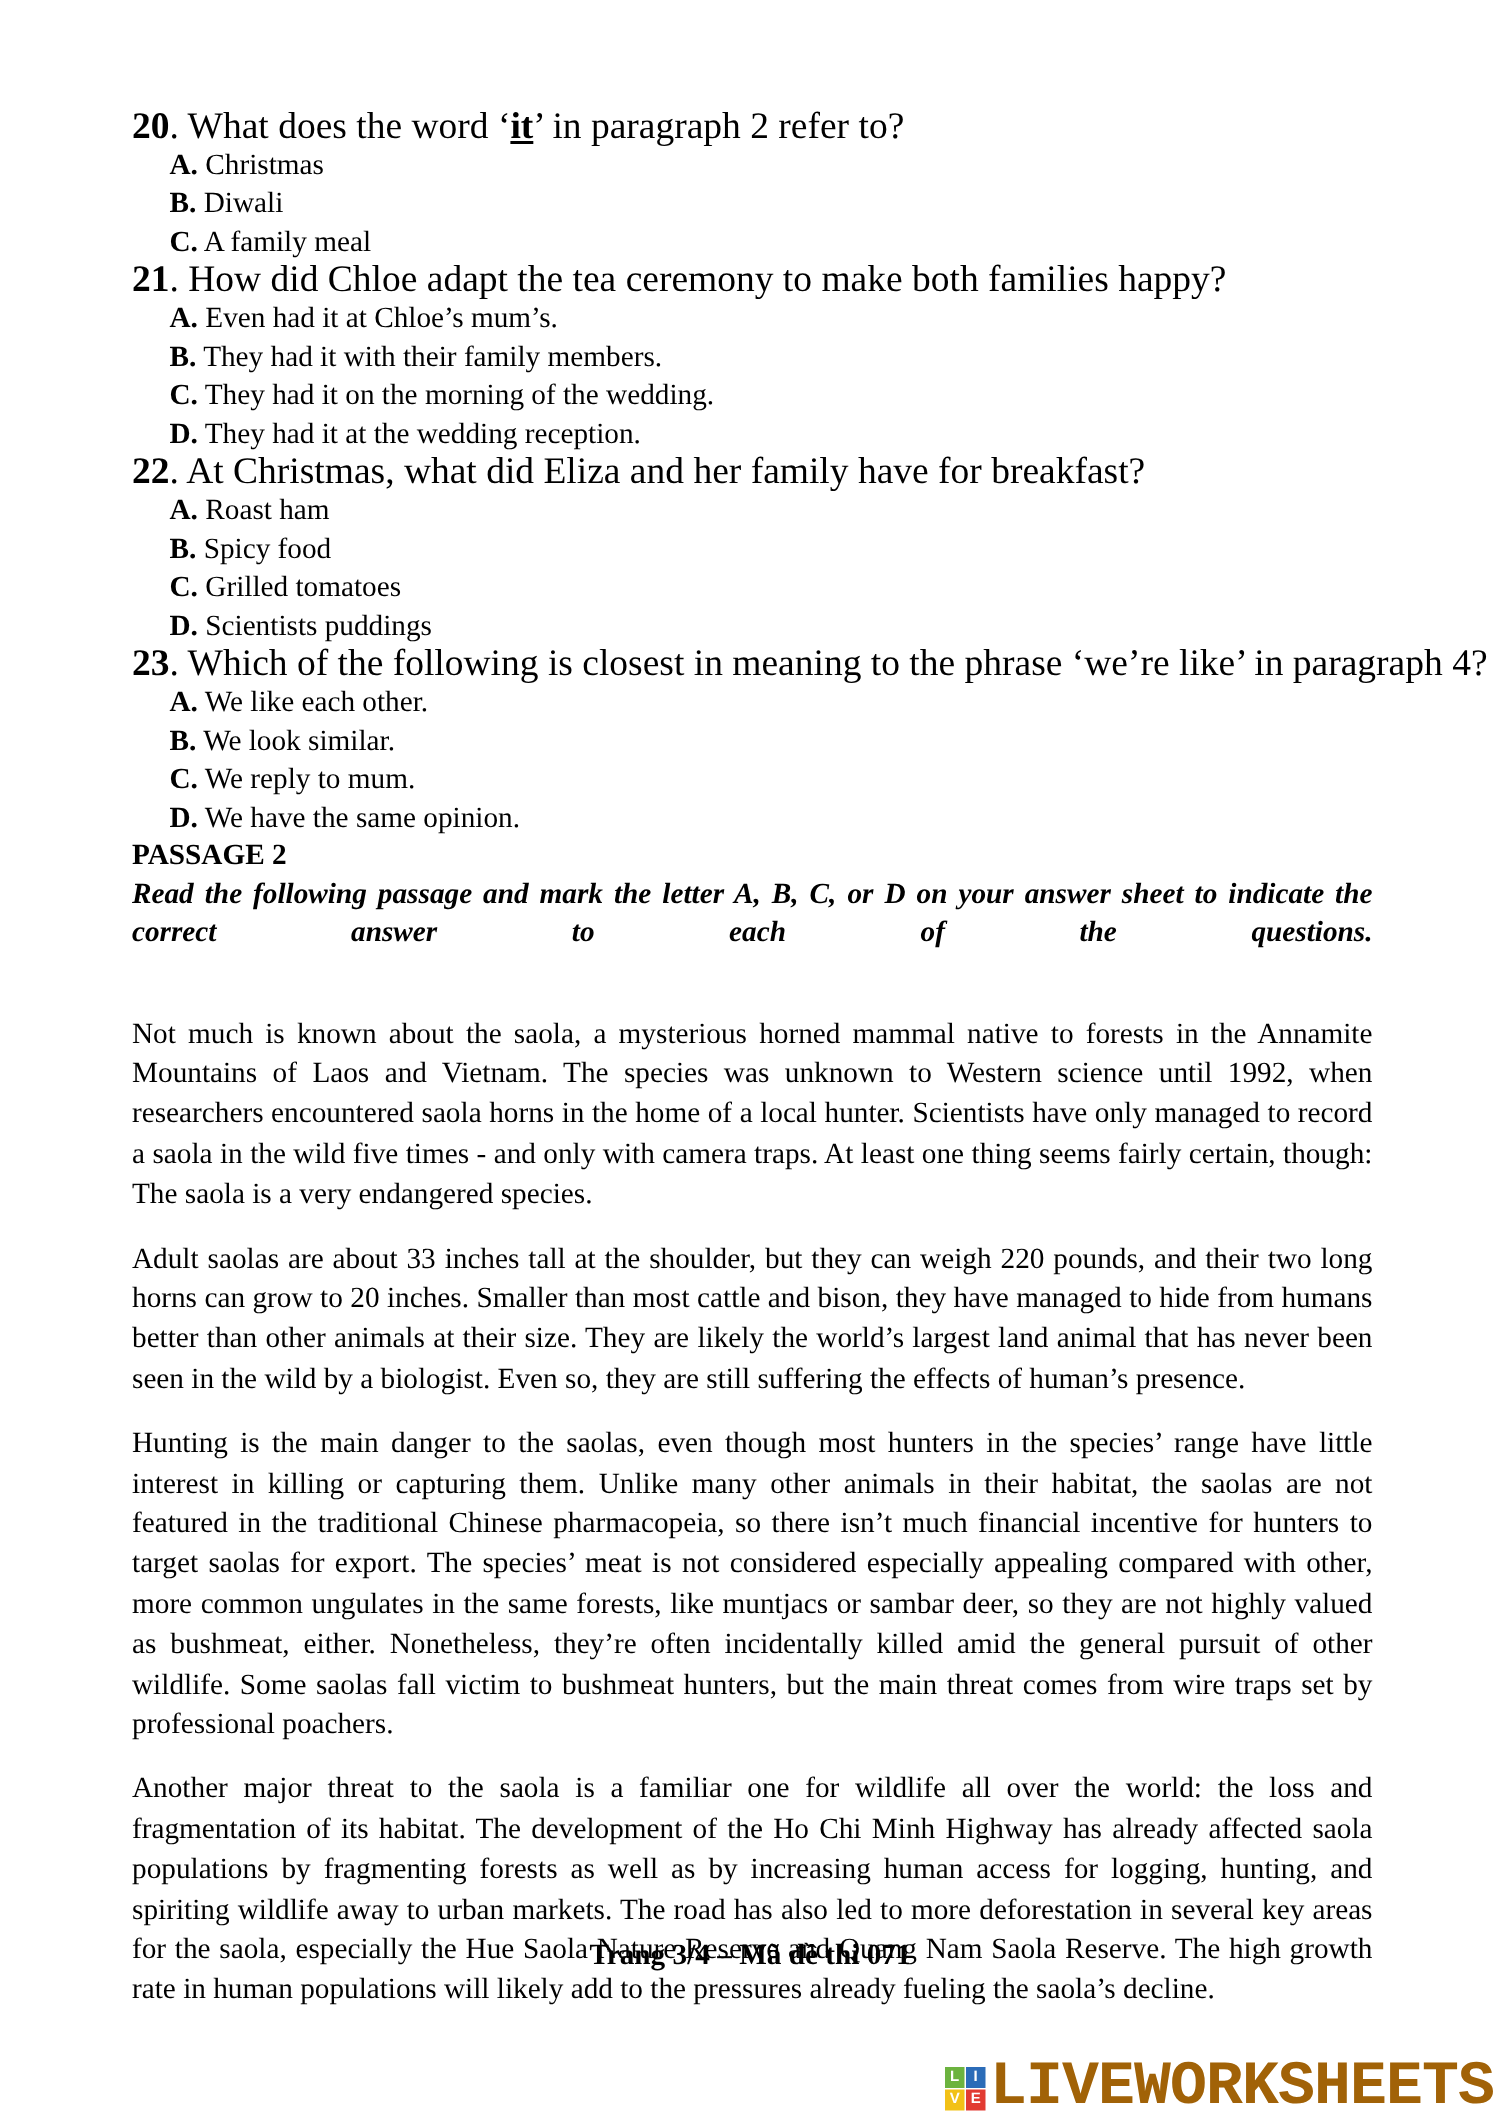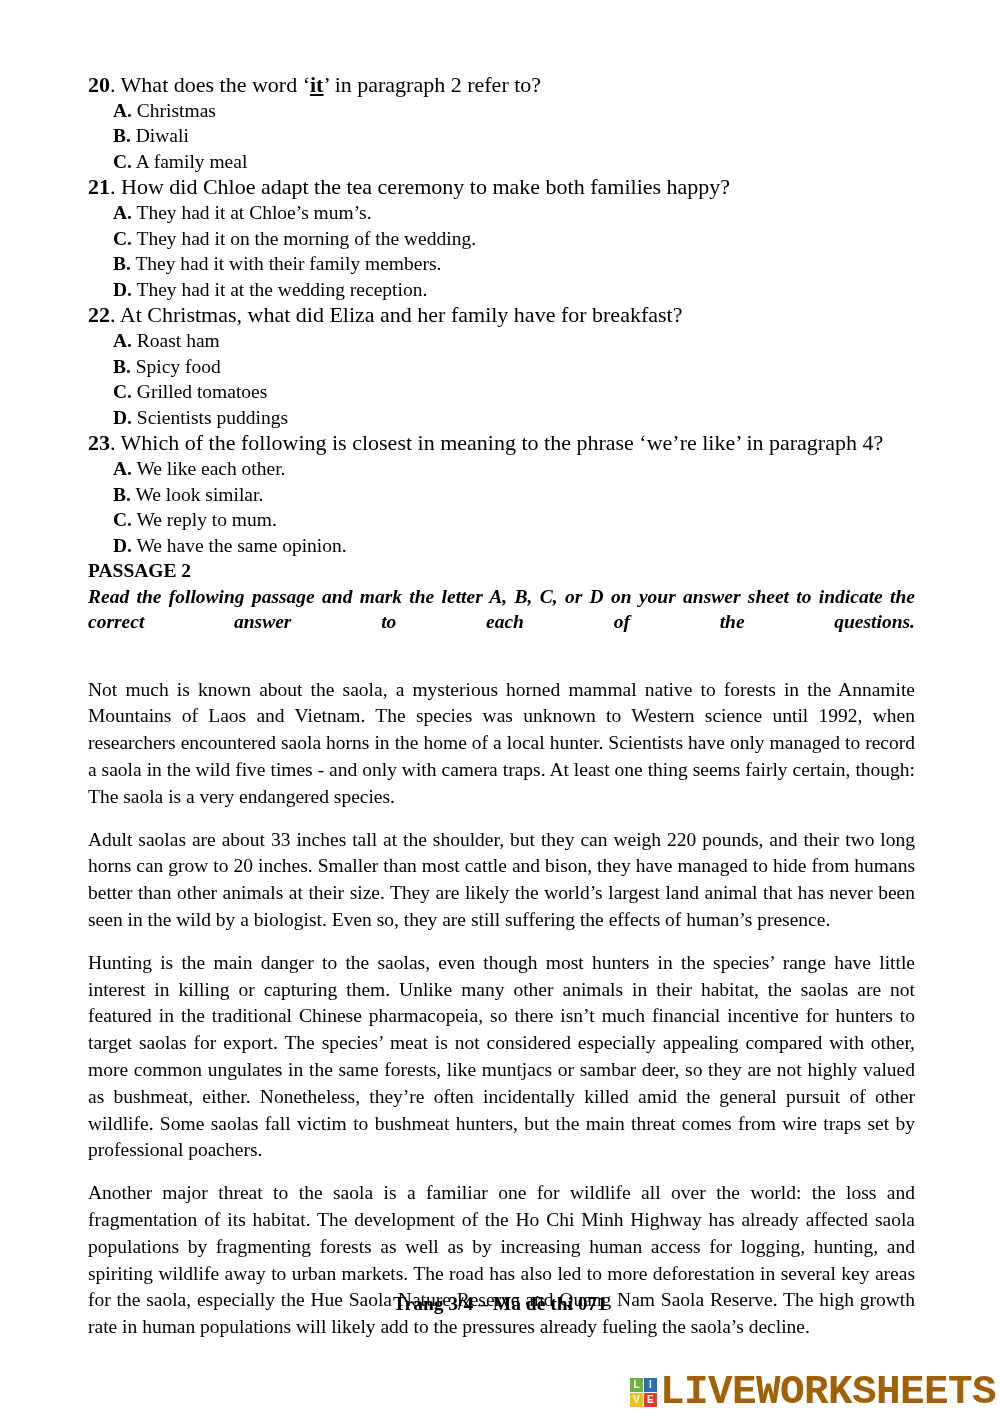--- a/index.html
+++ b/index.html
@@ -22,21 +22,21 @@
     height: 1413px;
     box-sizing: border-box;
     padding: 72px 85px 0 88px;
   }
 
   
   .qblock {
     margin: 0 0 0 0;
   }
   .qline {
-    font-size: 22px;
+    font-size: 25px;
     line-height: 25.6px;
     white-space: nowrap;
   }
   .qnum {
     font-weight: bold;
   }
   .opt {
     font-size: 19.5px;
     line-height: 25.6px;
     padding-left: 25px;
@@ -145,23 +145,23 @@
 
   <div class="qblock">
     <div class="qline"><span class="qnum">20</span><span>. What does the word ‘</span><span class="bu">it</span><span>’ in paragraph 2 refer to?</span></div>
     <div class="opt"><span class="optletter">A.</span> <span>Christmas</span></div>
     <div class="opt"><span class="optletter">B.</span> <span>Diwali</span></div>
     <div class="opt"><span class="optletter">C.</span> <span>A family meal</span></div>
   </div>
 
   <div class="qblock">
     <div class="qline"><span class="qnum">21</span><span>. How did Chloe adapt the tea ceremony to make both families happy?</span></div>
-    <div class="opt"><span class="optletter">A.</span> <span>They had it at Chloe’s mum’s.</span></div>
+    <div class="opt"><span class="optletter">A.</span> <span>Even had it at Chloe’s mum’s.</span></div>
+    <div class="opt"><span class="optletter">B.</span> <span>They had it with their family members.</span></div>
     <div class="opt"><span class="optletter">C.</span> <span>They had it on the morning of the wedding.</span></div>
-    <div class="opt"><span class="optletter">B.</span> <span>They had it with their family members.</span></div>
     <div class="opt"><span class="optletter">D.</span> <span>They had it at the wedding reception.</span></div>
   </div>
 
   <div class="qblock">
     <div class="qline"><span class="qnum">22</span><span>. At Christmas, what did Eliza and her family have for breakfast?</span></div>
     <div class="opt"><span class="optletter">A.</span> <span>Roast ham</span></div>
     <div class="opt"><span class="optletter">B.</span> <span>Spicy food</span></div>
     <div class="opt"><span class="optletter">C.</span> <span>Grilled tomatoes</span></div>
     <div class="opt"><span class="optletter">D.</span> <span>Scientists puddings</span></div>
   </div>

